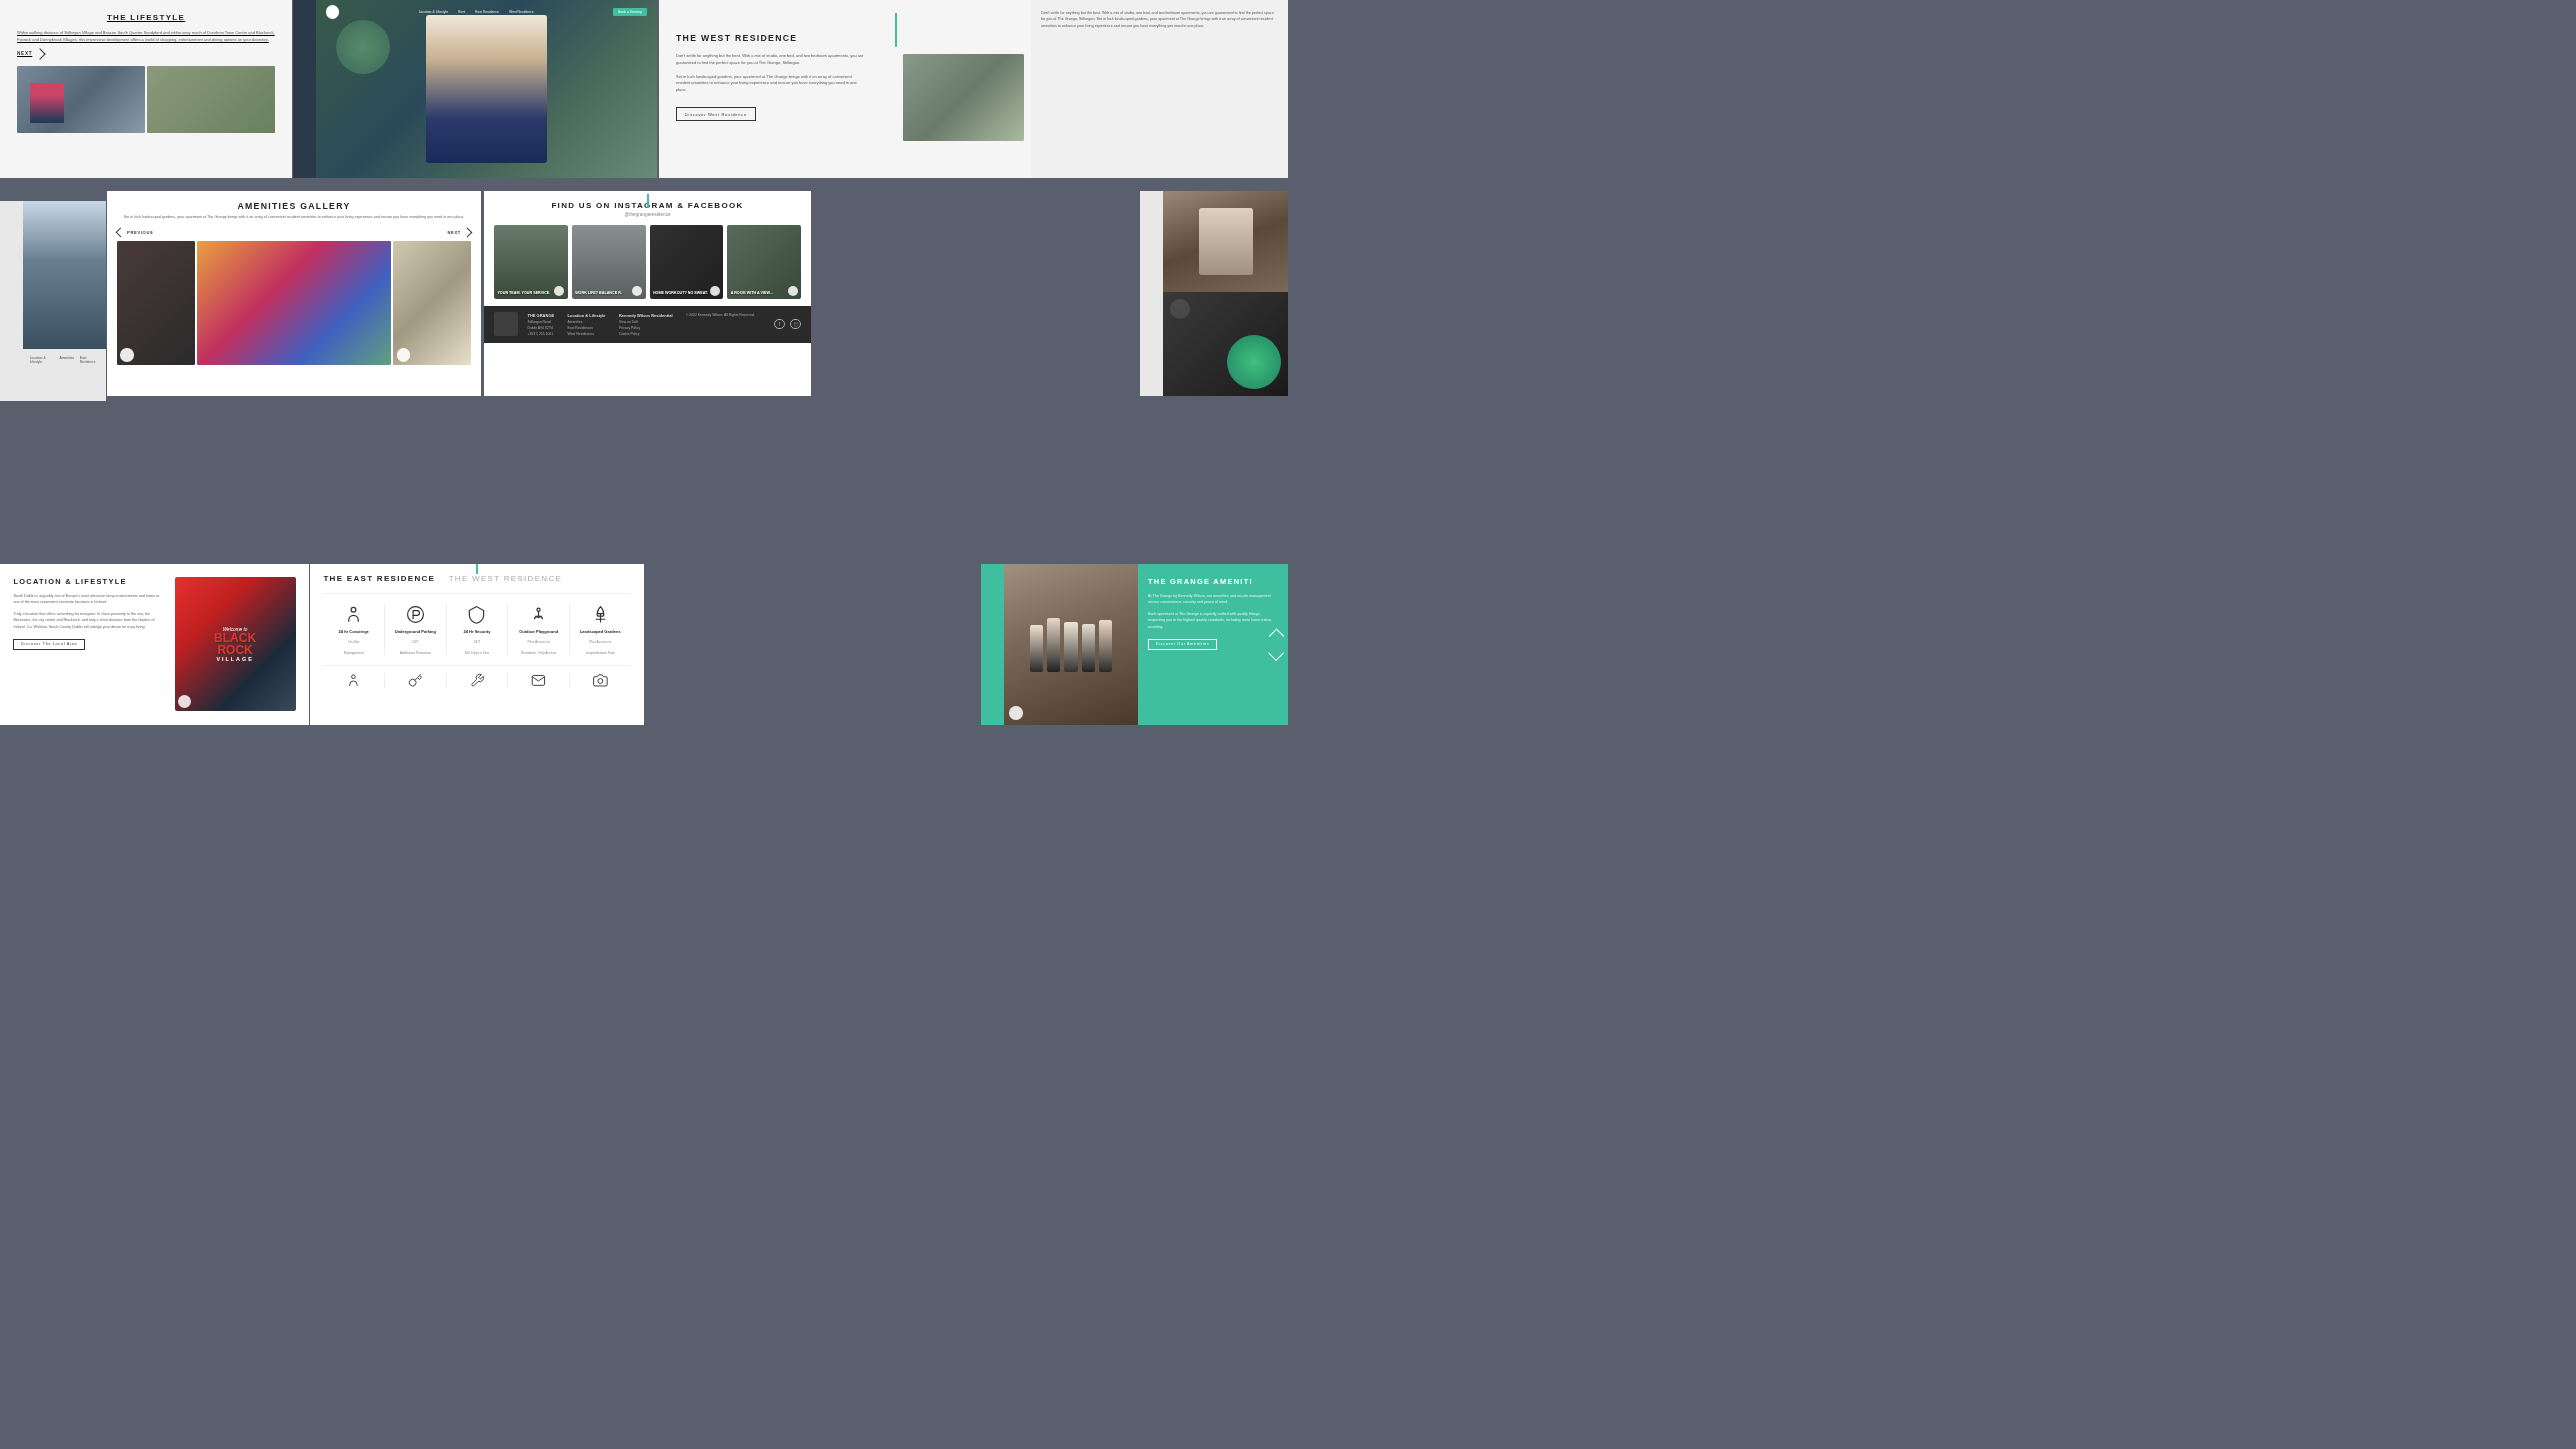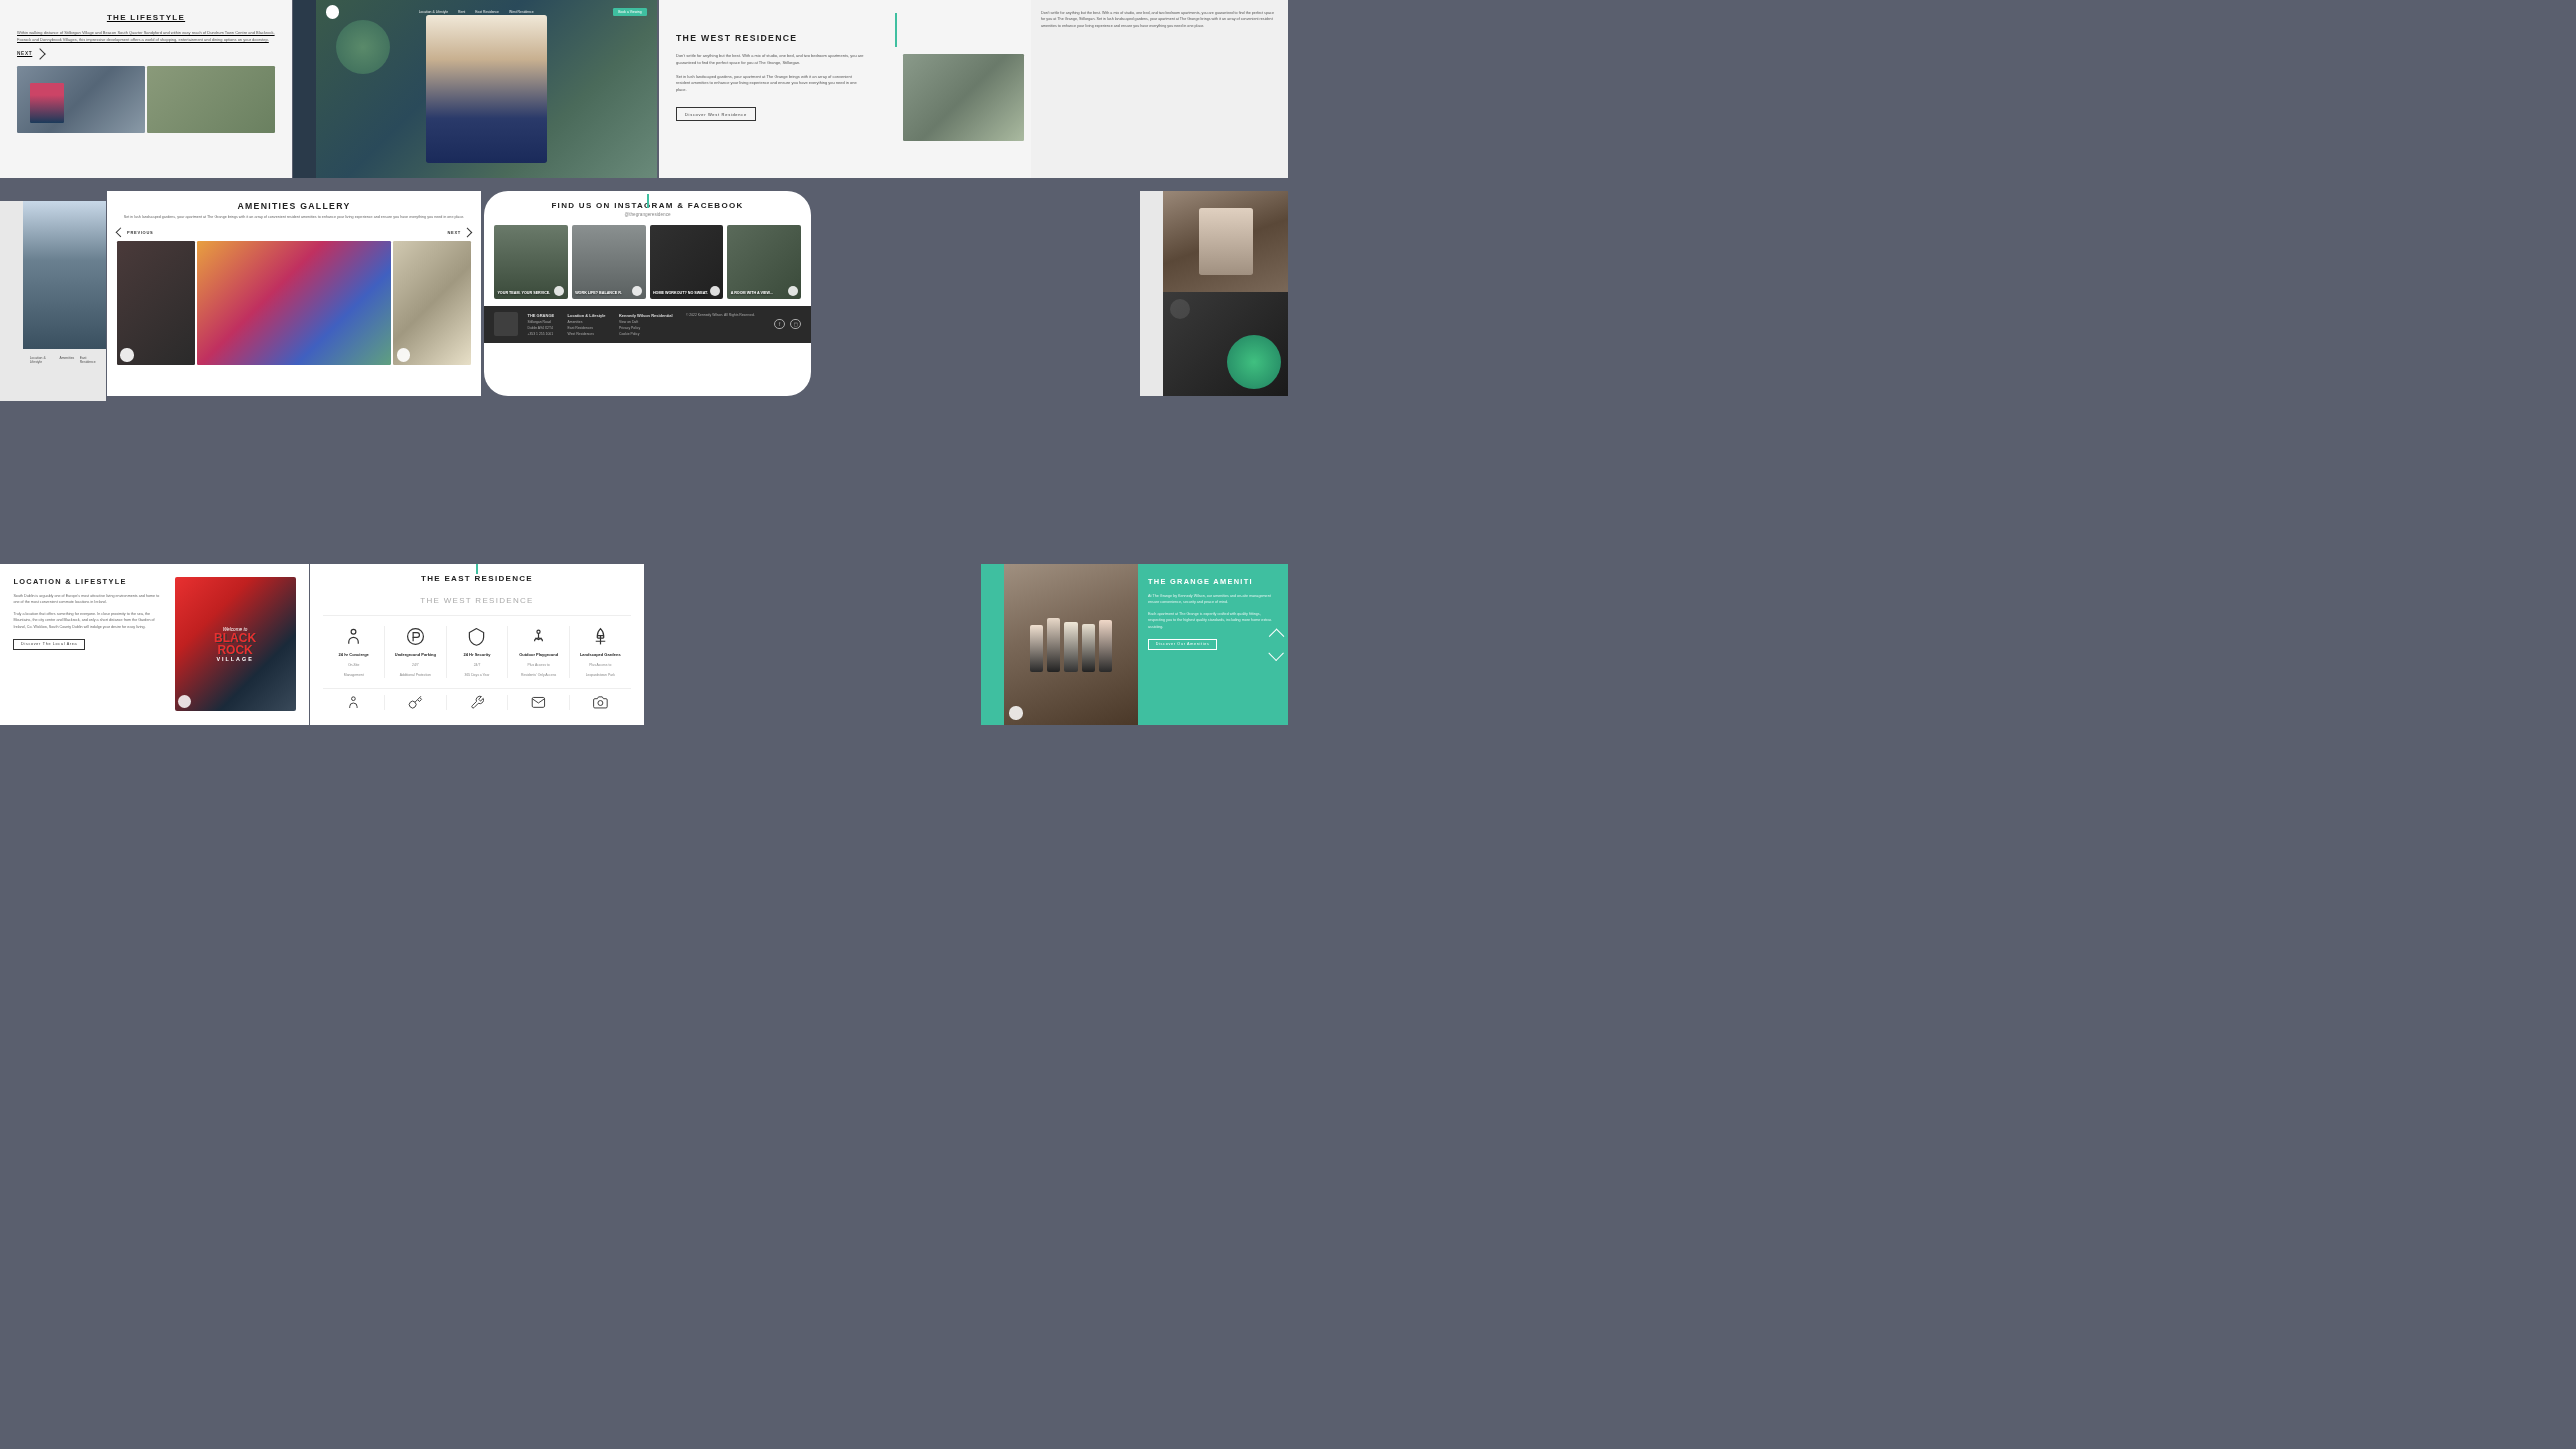--- a/index.html
+++ b/index.html
@@ -314,21 +314,20 @@
       background: rgba(255,255,255,0.9);
       border-radius: 50%;
     }
 
     
     .panel-social {
       top: 191px; left: 484px;
       width: 327px; height: 205px;
       background: white;
       padding: 10px;
-      border-radius: 24px;
     }
     .panel-social h2 {
       font-size: 8px;
       font-weight: 700;
       letter-spacing: 1.3px;
       text-transform: uppercase;
       color: #222;
       text-align: center;
       margin-bottom: 2px;
       position: relative;
@@ -540,21 +539,20 @@
       width: 334px; height: 161px;
       background: white;
       padding: 10px 13.4px;
     }
     .east-header {
       display: flex;
       gap: 13.4px;
       align-items: center;
       margin-bottom: 10px;
       position: relative;
-      flex-direction: column;
     }
     .east-header::before {
       content: '';
       position: absolute;
       top: -10px; left: 50%;
       transform: translateX(-50%);
       width: 2px; height: 10px;
       background: #3fbfa0;
     }
     .east-title {

